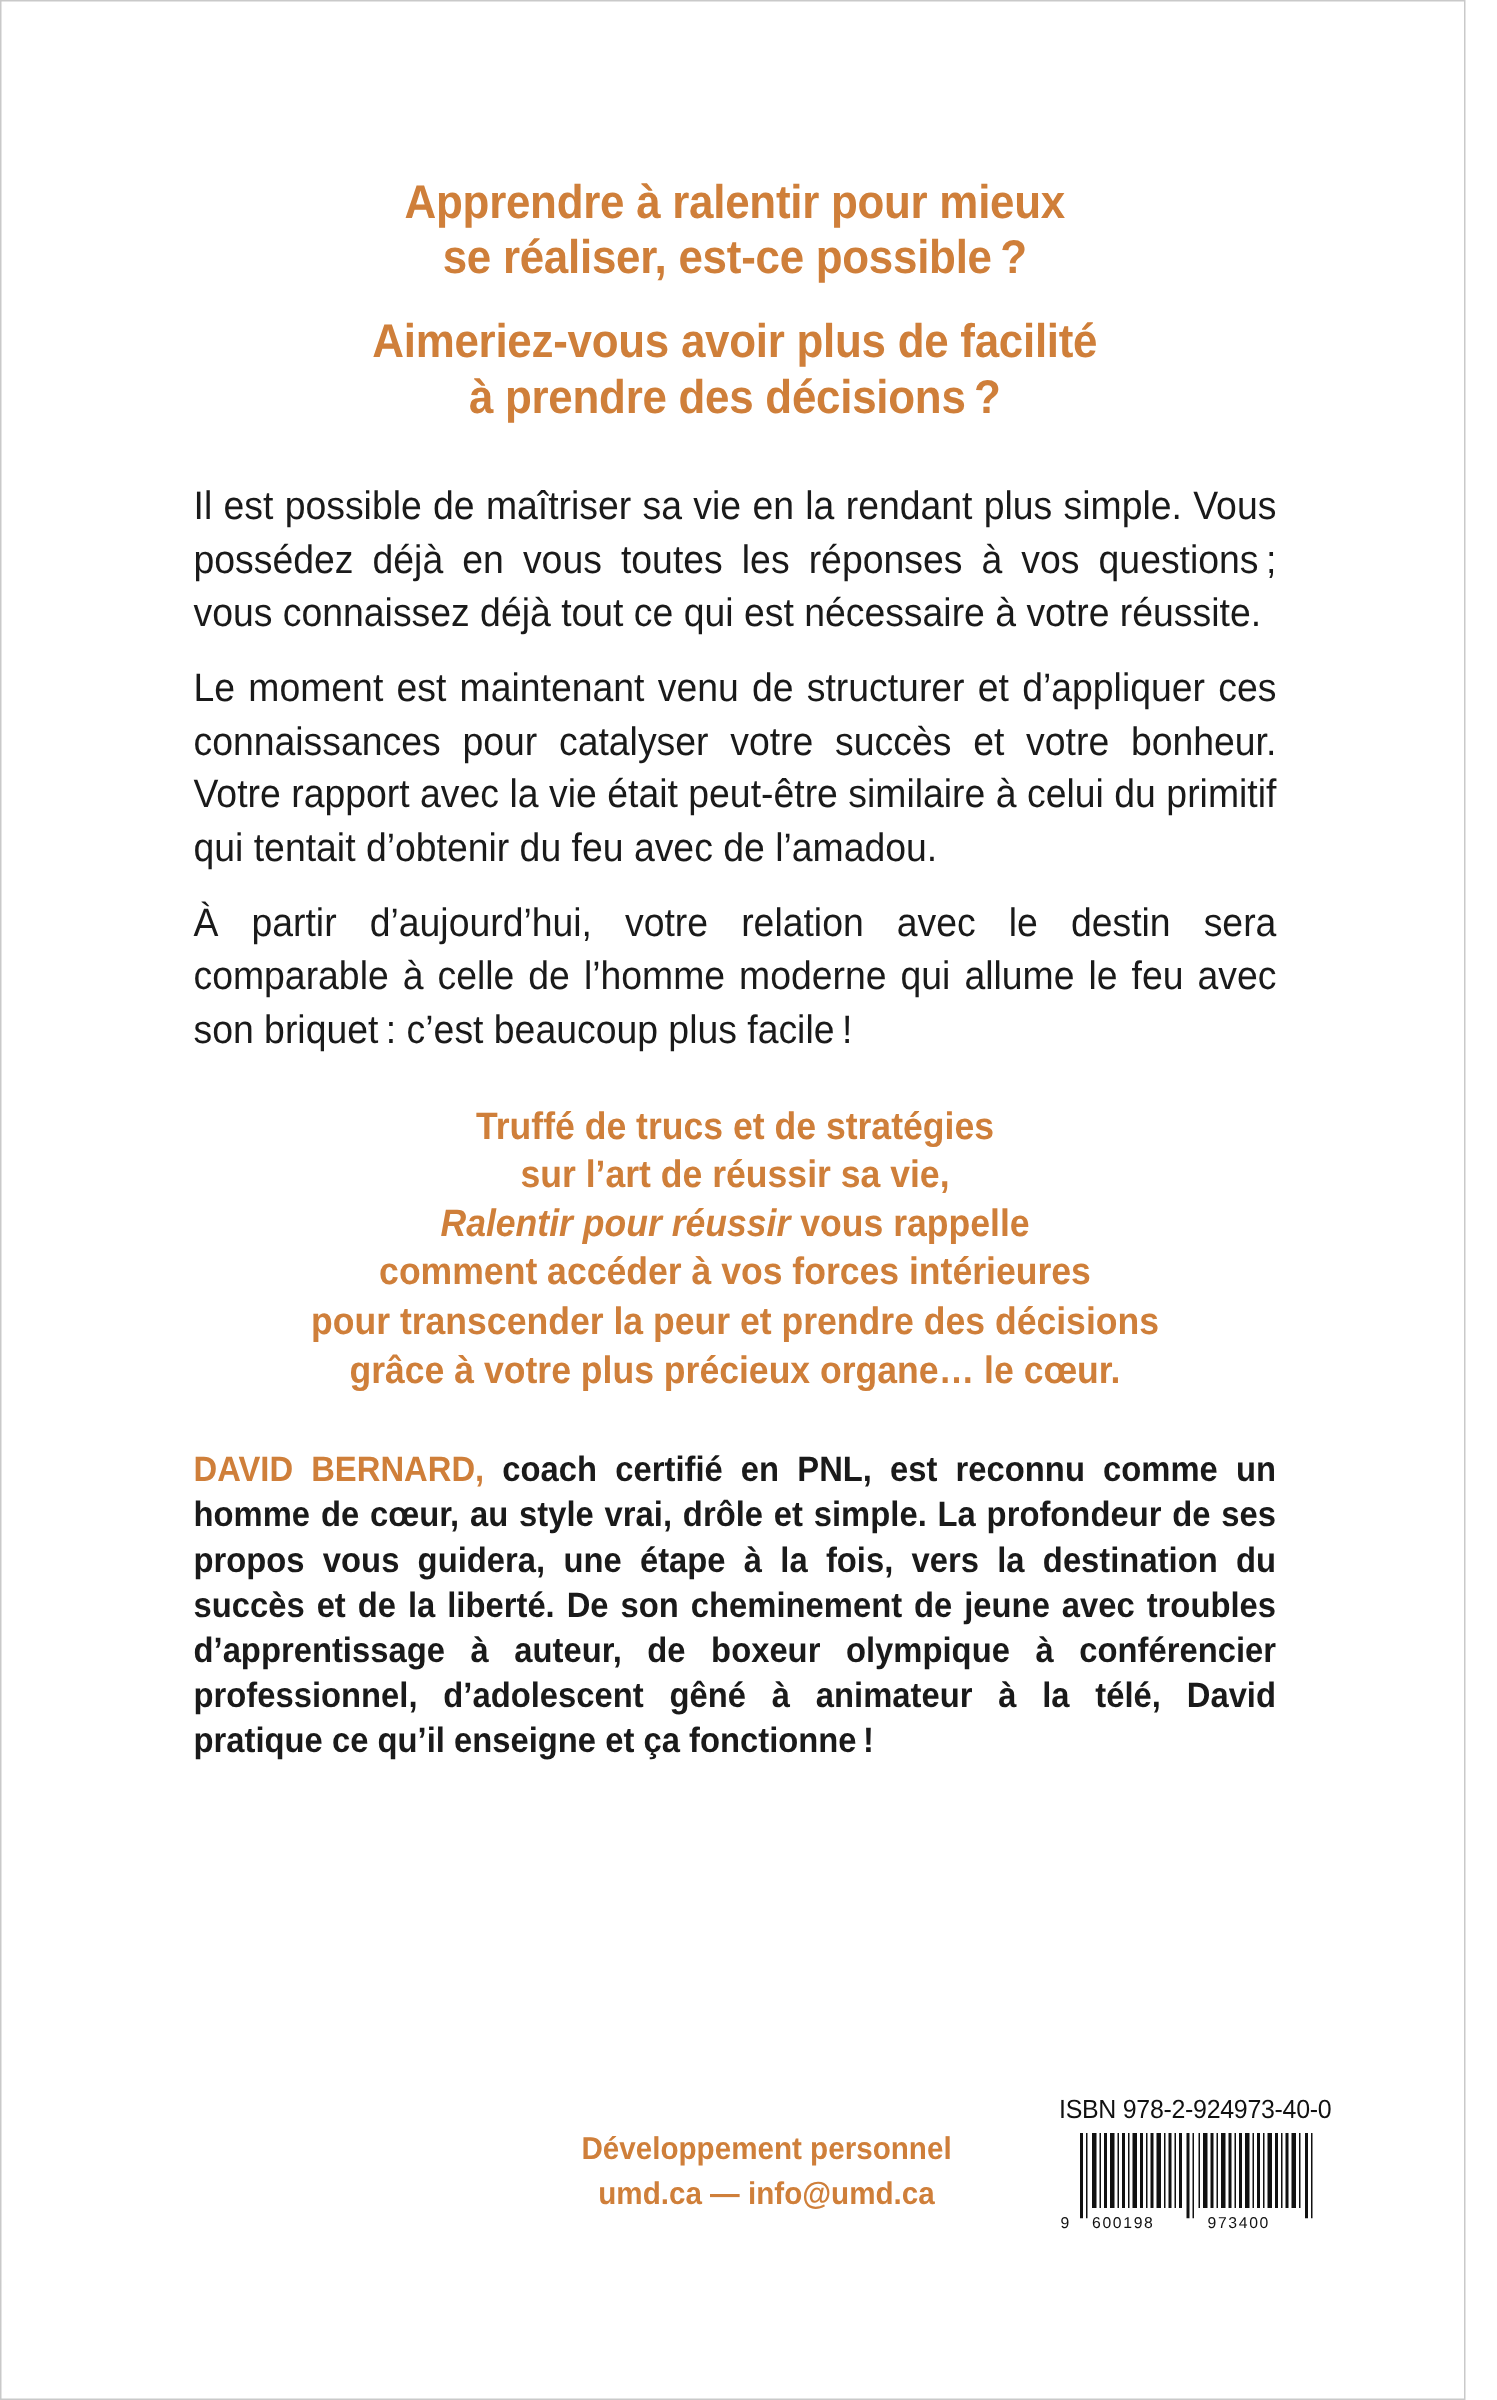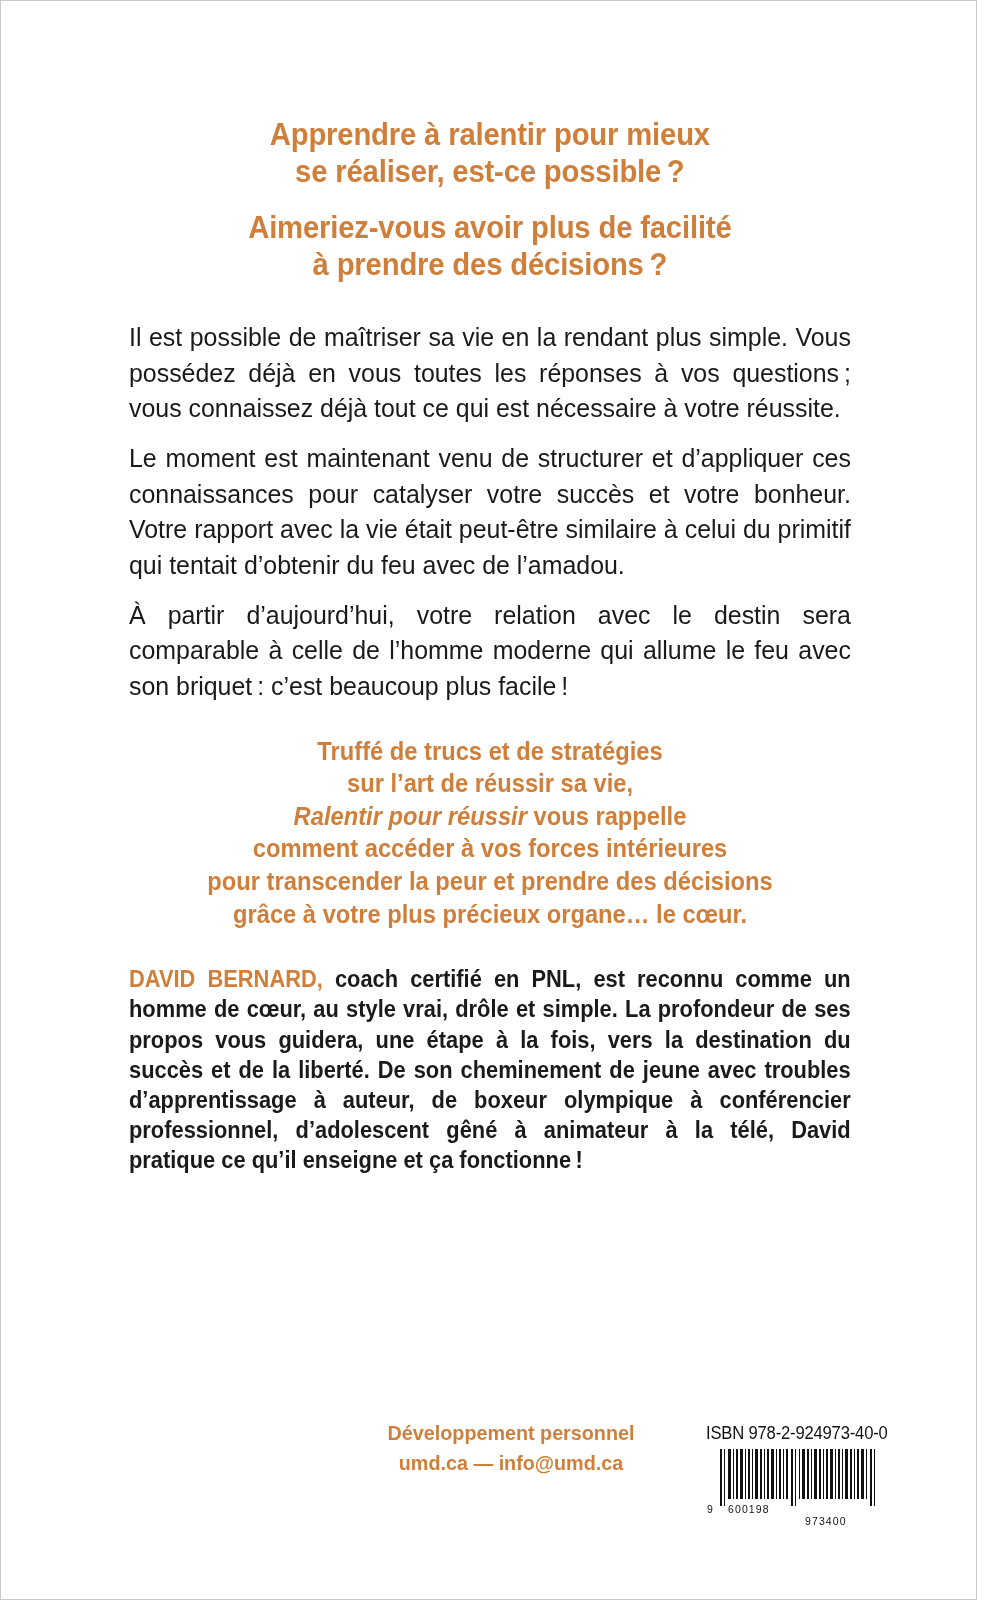--- a/index.html
+++ b/index.html
@@ -118,21 +118,20 @@
     transform: scaleX(0.94);
     transform-origin: center top;
   }
   .publisher span { display: block; white-space: nowrap; }
 
   .isbn-block {
     position: absolute;
     left: 705px;
     top: 0px;
     width: 190px;
-    margin-top: 27px;
   }
   .isbn-text {
     font-size: 17.5px;
     color: #111111;
     letter-spacing: -0.2px;
     white-space: nowrap;
     transform: scaleX(0.95);
     transform-origin: left top;
     margin-bottom: 5px;
   }
@@ -155,21 +154,21 @@
     top: 54px;
     width: 174px;
     font-size: 10.5px;
     color: #111111;
     letter-spacing: 1.1px;
     white-space: nowrap;
     font-family: "Liberation Sans", sans-serif;
   }
   .bc-lead { position: absolute; left: 1px; top: 0; }
   .bc-left { position: absolute; left: 22px; top: 0; }
-  .bc-right { position: absolute; left: 99px; top: 12px; }
+  .bc-right { position: absolute; left: 99px; top: 0; }
 </style>
 </head>
 <body>
 
 <div class="cover">
 
   <div class="content">
 
     <div class="headline headline-block-1">
       <span class="headline-line">Apprendre à ralentir pour mieux</span>

